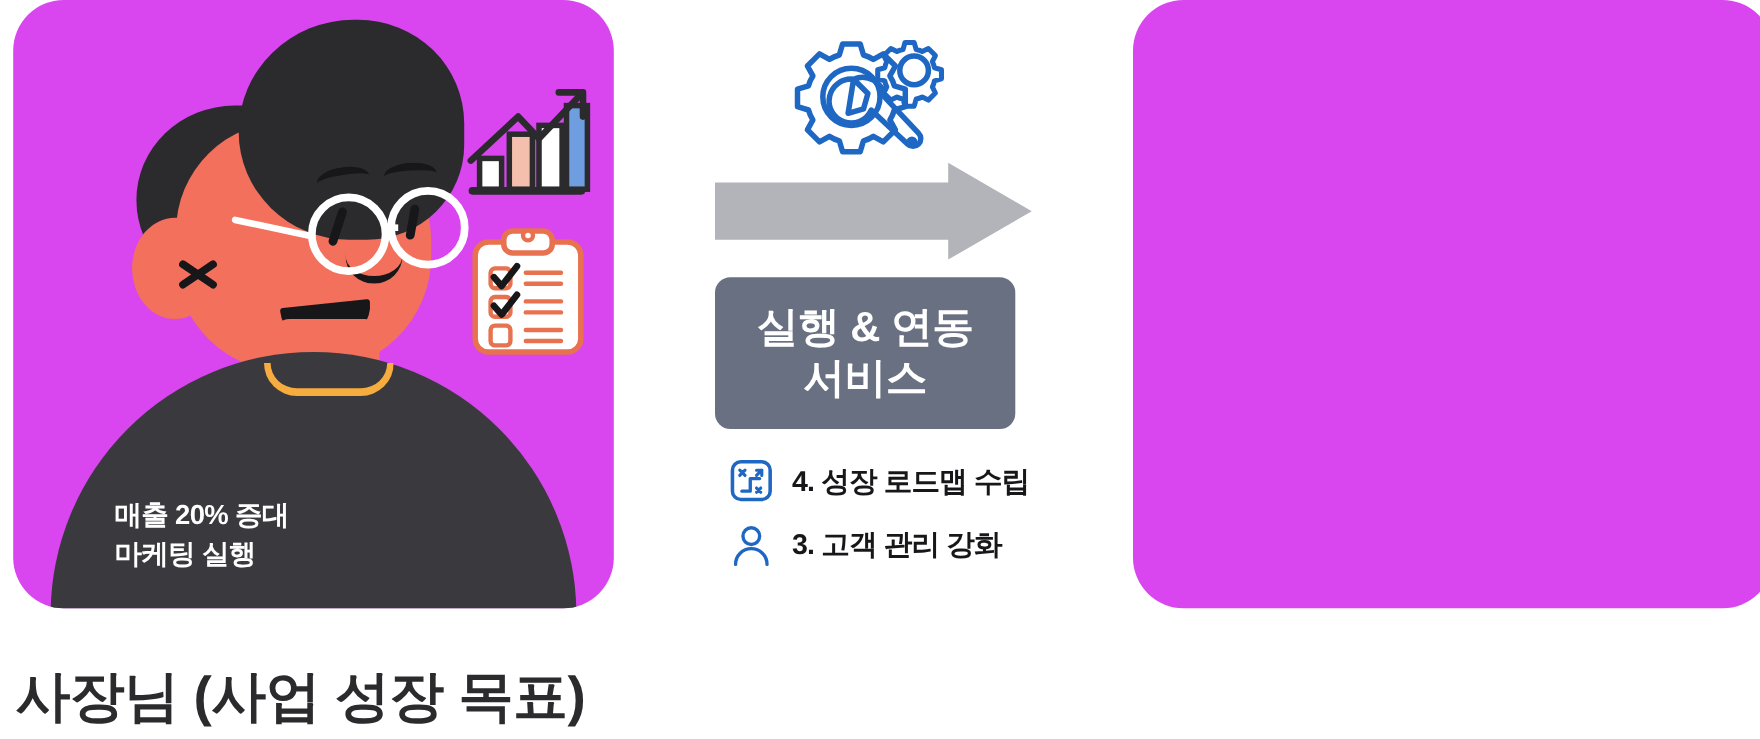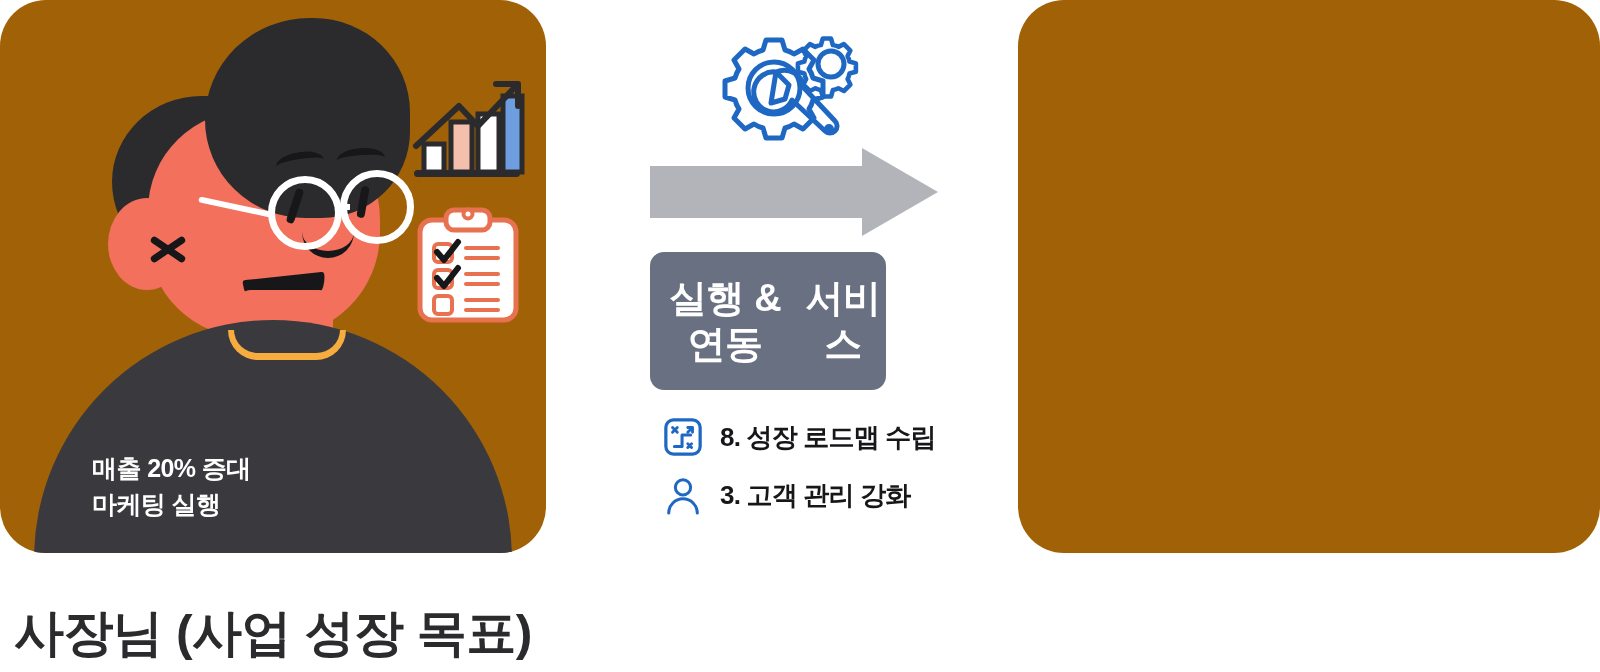--- a/index.html
+++ b/index.html
@@ -16,23 +16,24 @@
   #stage {
     position: relative;
     width: 1600px;
     height: 672px;
     background: #ffffff;
   }
 
   
   .persona-card {
     position: absolute;
-    background: #a16207;
+    background: #d946ef;
     border-radius: 46px;
     overflow: hidden;
+    margin-left: 12px;
   }
   #card-left  { left: 0px;    top: 0px; width: 546px; height: 553px; }
   #card-right { left: 1018px; top: 0px; width: 582px; height: 553px; }
 
   
   .persona-caption {
     position: absolute;
     width: 546px;
     text-align: center;
     font-size: 50px;
@@ -209,25 +210,25 @@
     width: 152px; height: 120px;
   }
   #flow-arrow {
     position: absolute;
     left: 40px; top: 148px;
     width: 288px; height: 88px;
   }
   #service-badge {
     position: absolute;
     left: 40px; top: 252px;
-    width: 236px; height: 138px;
+    width: 273px; height: 138px;
     background: #697081;
     border-radius: 14px;
     display: flex;
-    flex-direction: row;
+    flex-direction: column;
     align-items: center;
     justify-content: center;
     color: #ffffff;
     font-size: 38px;
     font-weight: 700;
     line-height: 1.22;
     letter-spacing: -0.5px;
     text-align: center;
   }
   #steps-list {
@@ -342,21 +343,21 @@
       <div class="step-row">
         <span class="step-icon">
           <svg viewBox="0 0 42 42" width="40" height="40">
             <rect x="3" y="3" width="36" height="36" rx="8" fill="none" stroke="#1e68c4" stroke-width="3.4"></rect>
             <path d="M12 31 h8 v-12 h9" fill="none" stroke="#1e68c4" stroke-width="3.2" stroke-linecap="round" stroke-linejoin="round"></path>
             <path d="M26 16 l5-5 m0 0 v5 m0-5 h-5" fill="none" stroke="#1e68c4" stroke-width="3" stroke-linecap="round"></path>
             <path d="M10 11 l5 5 m0-5 l-5 5" stroke="#1e68c4" stroke-width="3" stroke-linecap="round"></path>
             <path d="M26 28 l4 4 m0-4 l-4 4" stroke="#1e68c4" stroke-width="3" stroke-linecap="round"></path>
           </svg>
         </span>
-        <span class="step-label">8. 성장 로드맵 수립</span>
+        <span class="step-label">4. 성장 로드맵 수립</span>
       </div>
 
 
       <div class="step-row">
         <span class="step-icon">
           <svg viewBox="0 0 42 42" width="40" height="40">
             <circle cx="21" cy="13" r="8" fill="none" stroke="#1e68c4" stroke-width="3.2"></circle>
             <path d="M6 40 a15 15 0 0 1 30 0" fill="none" stroke="#1e68c4" stroke-width="3.2" stroke-linecap="round"></path>
           </svg>
         </span>

